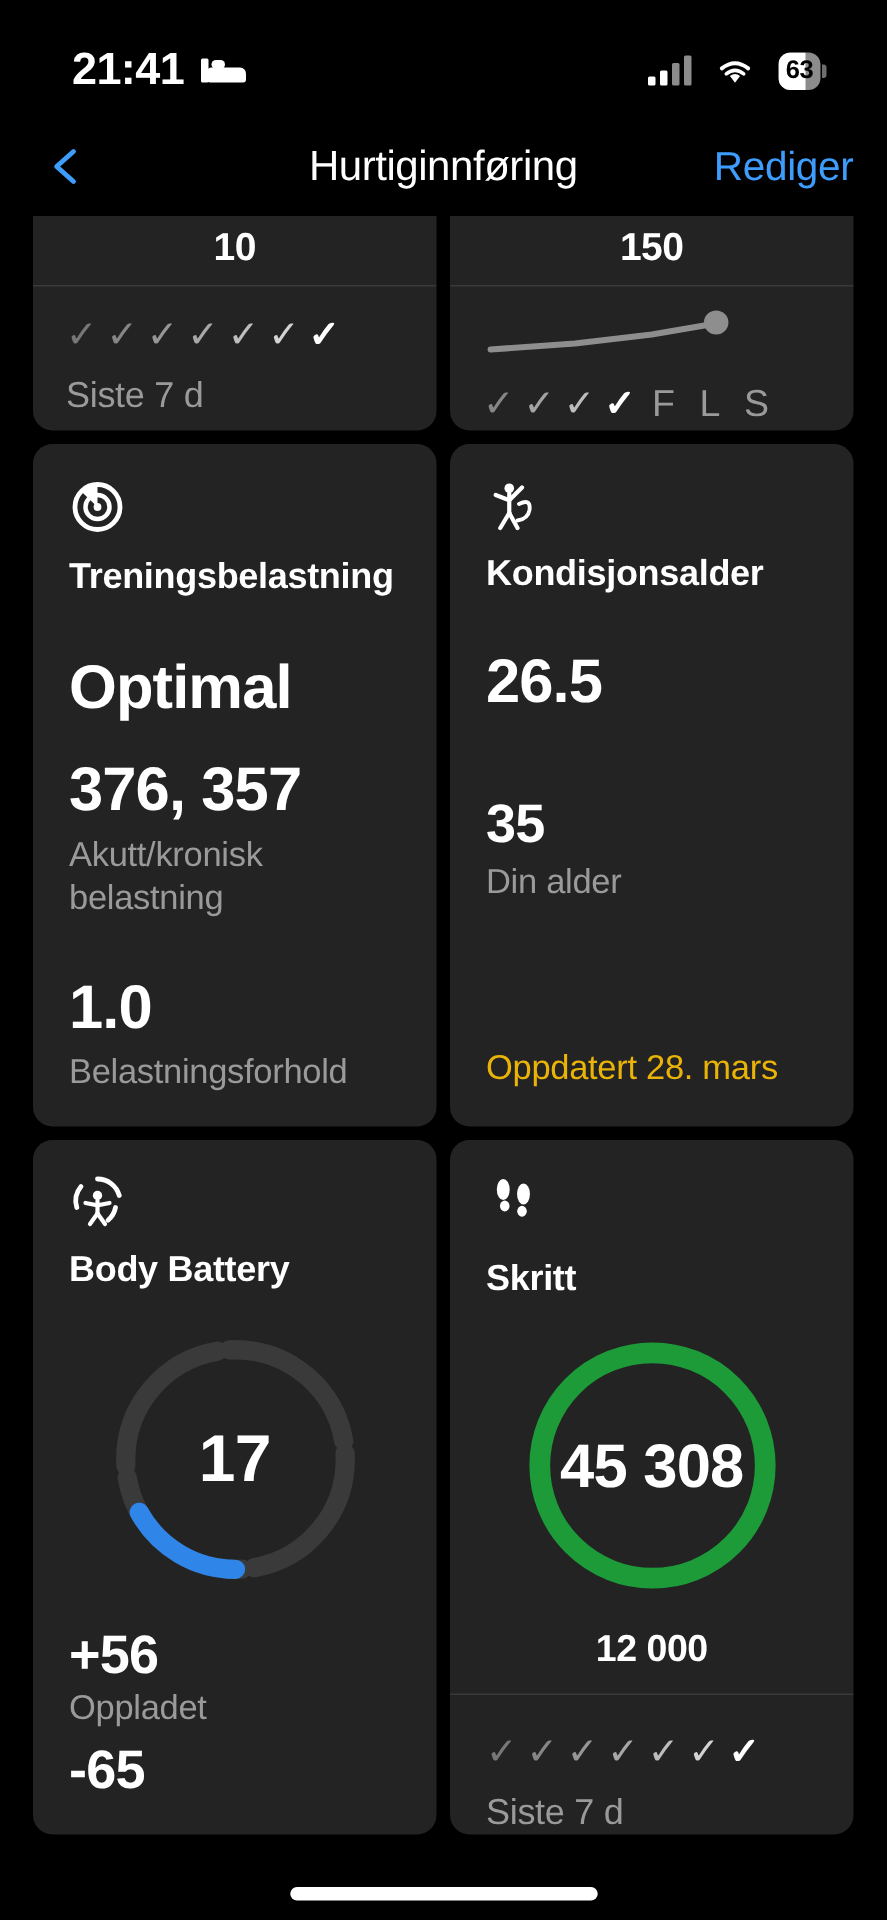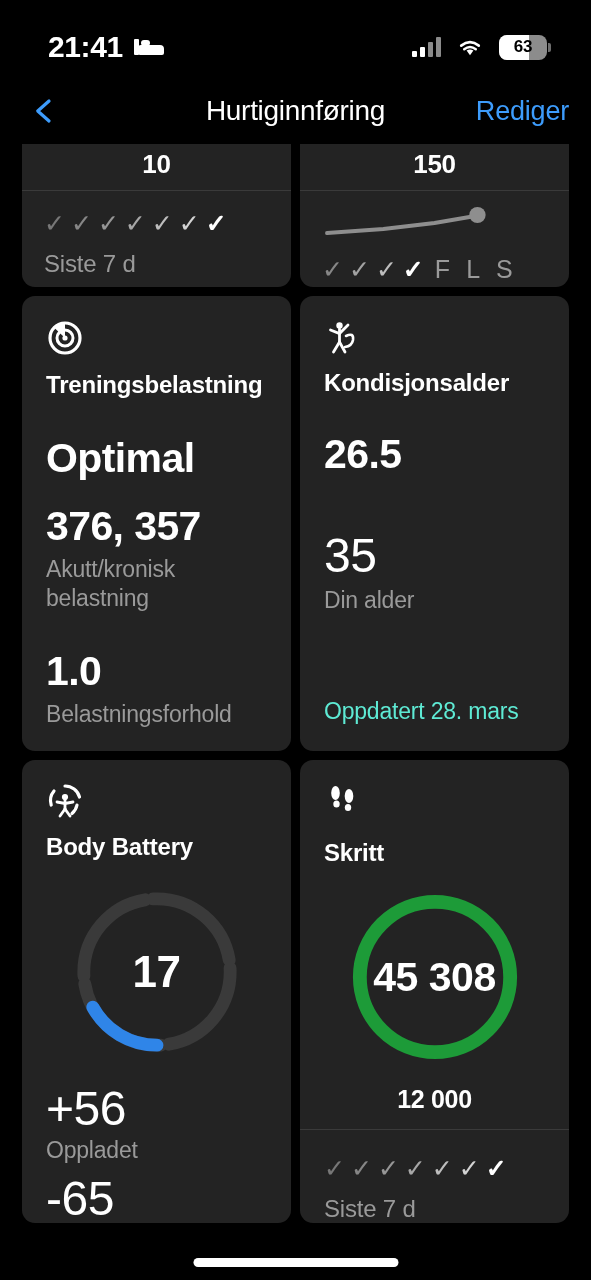--- a/index.html
+++ b/index.html
@@ -24,21 +24,21 @@
   .sb-bed .mat { position:absolute; left:4px; top:8px; width:26px; height:10px; background:#fff; border-radius:3px 4px 2px 2px; }
   .sb-bed .pil { position:absolute; left:7px; top:3px; width:9px; height:6px; background:#fff; border-radius:4px; }
   .sb-right { display:flex; align-items:center; gap:16px; }
   .bars { display:flex; align-items:flex-end; gap:3px; height:20px; }
   .bars i { width:5px; background:#8b8b8b; border-radius:1px; display:block; }
   .bars i.on { background:#fff; }
   .bars i:nth-child(1){ height:6px; } .bars i:nth-child(2){ height:10px; }
   .bars i:nth-child(3){ height:15px; } .bars i:nth-child(4){ height:20px; }
   .wifi { width:26px; height:20px; position:relative; }
   .batt {
-    width:48px; height:25px; border-radius:8px; background:#8c8c8c;
+    width:28px; height:25px; border-radius:8px; background:#8c8c8c;
     position:relative; overflow:hidden;text-align:right;
   }
   .batt .fill { position:absolute; left:0; top:0; bottom:0; width:63%; background:#fff; }
   .batt .lvl {
     position:absolute; inset:0; display:flex; align-items:center; justify-content:center;
     font-size:17px; font-weight:bold; color:#000; z-index:2; letter-spacing:-0.3px;
   }
   .batt-nub { width:3px; height:9px; background:#6e6e6e; border-radius:0 2px 2px 0; margin-left:1px; }
   .batt-wrap { display:flex; align-items:center; }
 
@@ -89,23 +89,23 @@
   .checks .dl { font-size:25px; line-height:1; color:#9a9a9a; font-weight:500; width:25px; text-align:center; }
   .sub-label { color:#9a9a9a; font-size:24px; margin-top:14px; letter-spacing:-0.2px; }
 
   .spark { height:44px; position:relative; margin:4px 0 10px; }
 
   
   .c-icon { width:38px; height:38px; margin-bottom:13px; }
   .c-title { color:#fff; font-size:24px; font-weight:bold; letter-spacing:-0.2px; }
 
   .big-val { color:#fff; font-size:41px; font-weight:bold; letter-spacing:-0.6px; }
-  .mid-val { color:#fff; font-size:48px; font-weight:normal; letter-spacing:-0.5px; }
+  .mid-val { color:#fff; font-size:36px; font-weight:bold; letter-spacing:-0.5px; }
   .muted { color:#9a9a9a; font-size:23px; line-height:1.25; letter-spacing:-0.2px; }
-  .muted-sm { color:#5eead4; font-size:23px; letter-spacing:-0.2px; }
+  .muted-sm { color:#eab308; font-size:23px; letter-spacing:-0.2px; }
 
   .gauge-wrap { display:flex; justify-content:center; align-items:center; position:relative; }
   .gauge-num {
     position:absolute; color:#fff; font-weight:bold; letter-spacing:-0.5px;
   }
 
   .ring-goal {
     text-align:center; color:#fff; font-size:25px; font-weight:bold;
     letter-spacing:-0.3px;
   }

